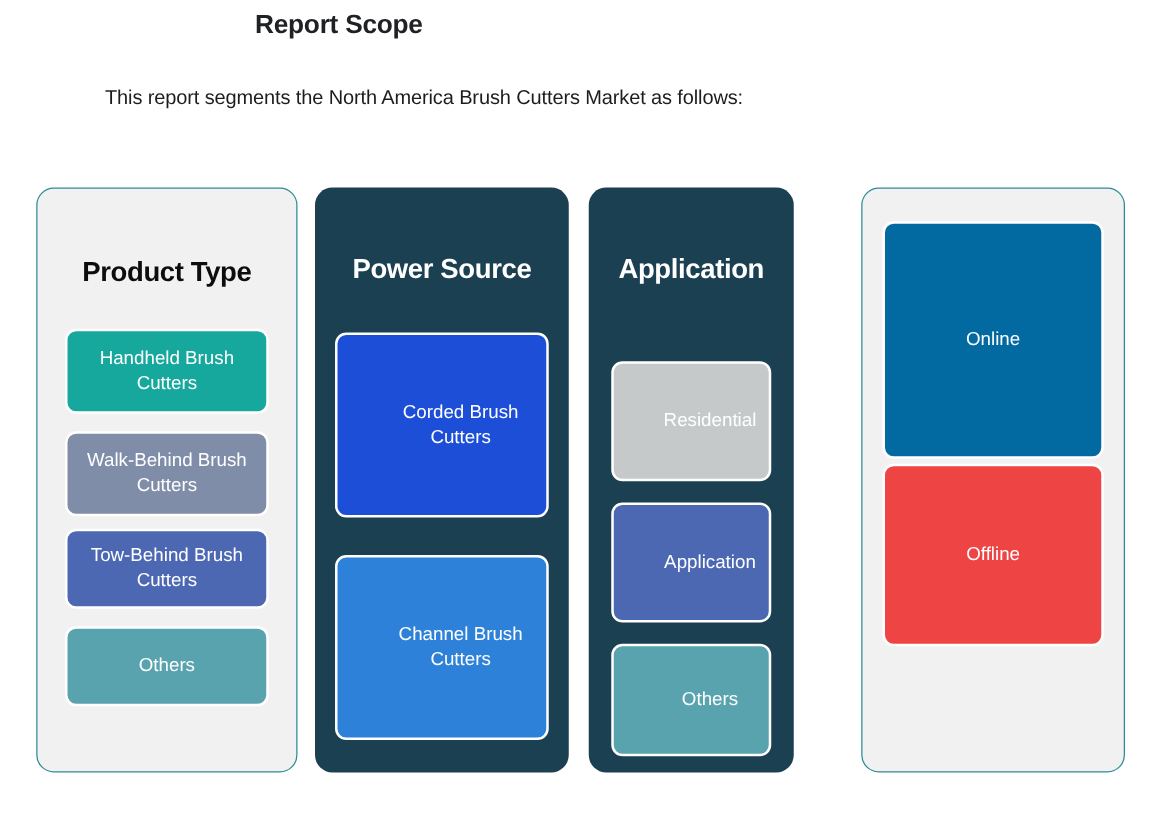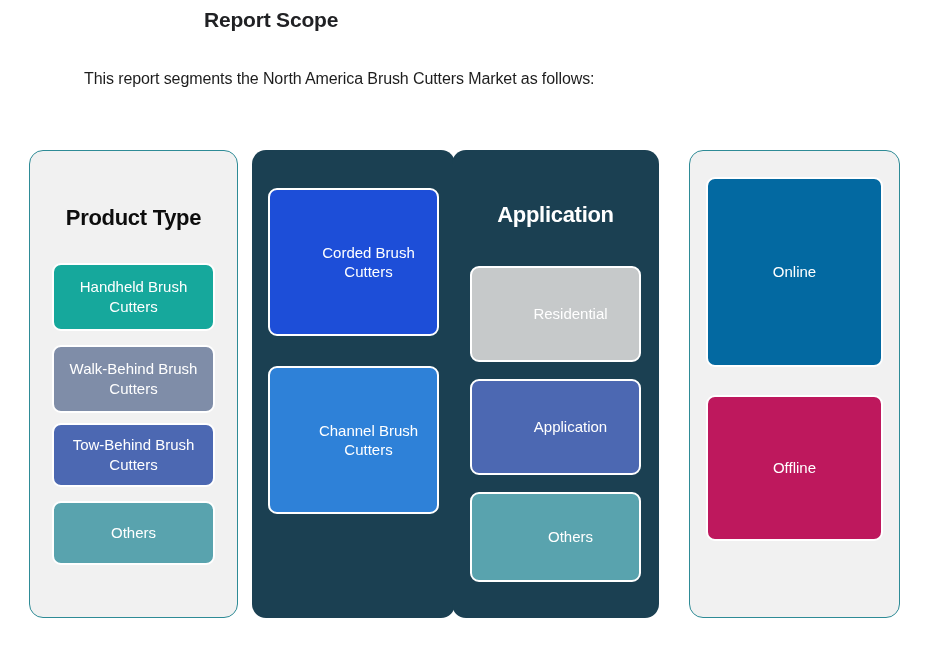--- a/index.html
+++ b/index.html
@@ -105,21 +105,21 @@
   
   #column-product-type { left: 29px; width: 209px; }
   #column-product-type .column-items { padding: 0 22px; }
   #column-product-type .column-title { margin-top: 54px; }
 
   
   #column-power-source { left: 252px; width: 203px; }
   #column-power-source .column-items { padding: 0 16px; }
 
   
-  #column-application { left: 452px; width: 207px; }
+  #column-application { left: 471px; width: 164px; gap: 23px; }
   #column-application .column-items { padding: 0 18px; }
 
   
   #column-distribution-channel { left: 689px; width: 211px; }
   #column-distribution-channel .column-items { padding: 0 16px; }
   #column-distribution-channel .column-title { margin-top: 38px; }
 </style>
 </head>
 <body>
 
@@ -132,34 +132,35 @@
       <div class="segment-column theme-light" id="column-product-type">
         <div class="column-title">Product Type</div>
         <div class="column-items">
           <div class="segment-box" style="background: rgb(22, 168, 156); height: 68px; margin-top: 32px; width: 100%;">Handheld Brush Cutters</div>
           <div class="segment-box" style="background: rgb(127, 141, 168); height: 68px; margin-top: 14px; width: 100%;">Walk-Behind Brush Cutters</div>
           <div class="segment-box" style="background: rgb(76, 104, 178); height: 64px; margin-top: 10px; width: 100%;">Tow-Behind Brush Cutters</div>
           <div class="segment-box" style="background: rgb(89, 163, 174); height: 64px; margin-top: 14px; width: 100%;">Others</div>
         </div>
       </div>
       <div class="segment-column theme-dark" id="column-power-source">
+        <div class="column-title">Power Source</div>
         <div class="column-items">
           <div class="segment-box" style="background: #1d4ed8; height: 148px; margin-top: 38px; width: 100%;">Corded Brush Cutters</div>
           <div class="segment-box" style="background: rgb(46, 129, 216); height: 148px; margin-top: 30px; width: 100%;">Channel Brush Cutters</div>
         </div>
       </div>
       <div class="segment-column theme-dark" id="column-application">
         <div class="column-title">Application</div>
         <div class="column-items">
           <div class="segment-box" style="background: rgb(198, 201, 202); height: 96px; margin-top: 38px; width: 100%;">Residential</div>
           <div class="segment-box" style="background: rgb(76, 104, 178); height: 96px; margin-top: 17px; width: 100%;">Application</div>
           <div class="segment-box" style="background: rgb(89, 163, 174); height: 90px; margin-top: 17px; width: 100%;">Others</div>
         </div>
       </div>
       <div class="segment-column theme-light" id="column-distribution-channel">
         <div class="column-items">
           <div class="segment-box" style="background: #0369a1; height: 190px; margin-top: 26px; width: 100%;">Online</div>
-          <div class="segment-box" style="background: #be185d; height: 146px; margin-top: 28px; width: 100%;">Offline</div>
+          <div class="segment-box" style="background: #ef4444; height: 146px; margin-top: 4px; width: 100%;">Offline</div>
         </div>
       </div>
     </div>
 
 </div>
 
 </body></html>

